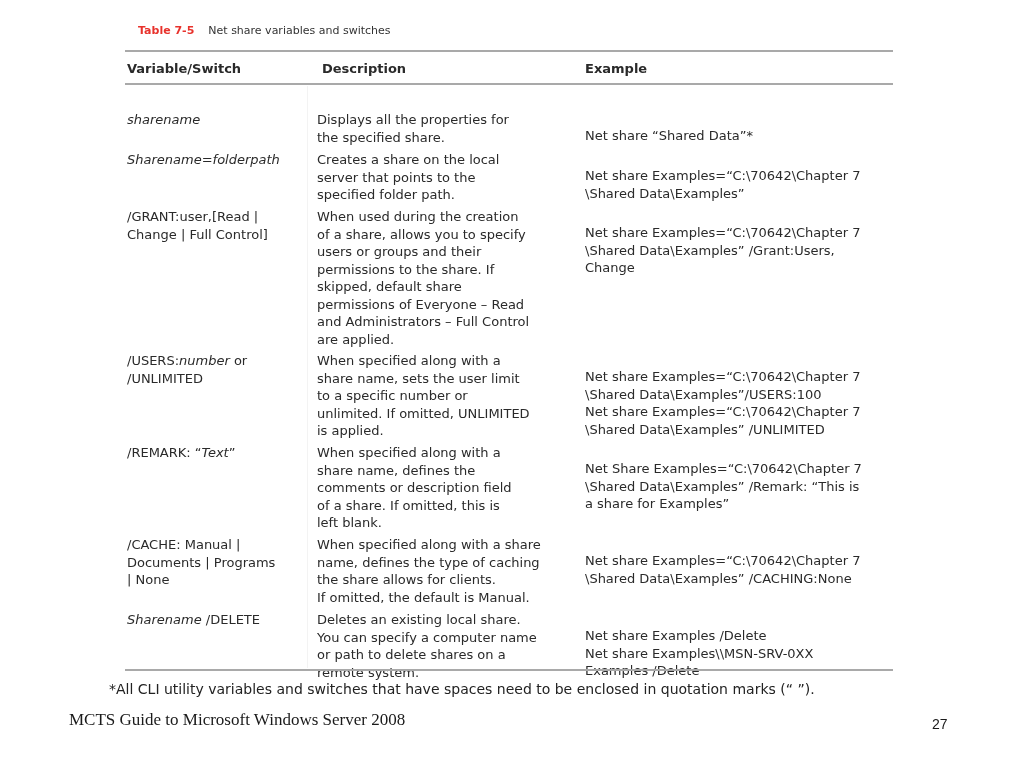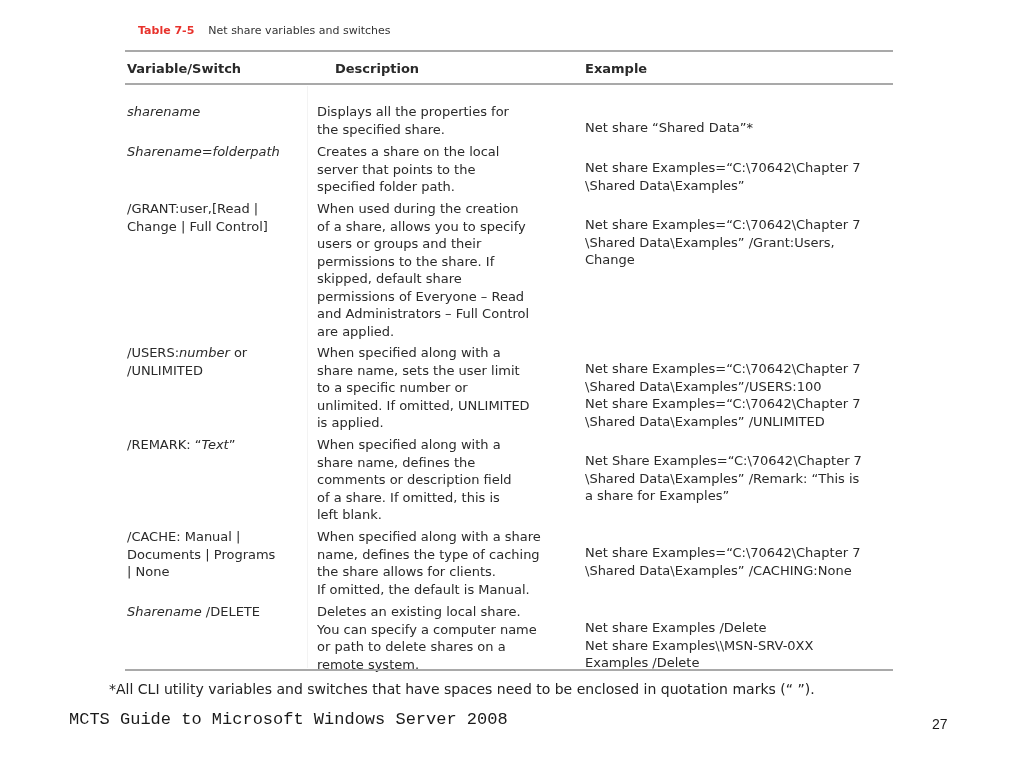--- a/index.html
+++ b/index.html
@@ -11,30 +11,30 @@
     position: absolute; left: 138px; top: 24px; font-size: 11px; color: #333;
   }
   .table-caption .num { color: #e8322c; font-weight: bold; margin-right: 14px; }
   .rule { position: absolute; left: 125px; width: 768px; height: 2px; background: #a9a9a9; }
   .rule.top { top: 50px; }
   .rule.head { top: 83px; }
   .rule.bottom { top: 669px; }
   .col-divider { position: absolute; left: 307px; top: 86px; width: 1px; height: 582px; background: #f3f3f3; }
   .thead { position: absolute; left: 125px; top: 61px; width: 768px; font-size: 13px; font-weight: bold; color: #2a2a2a; }
   .thead span { position: absolute; top: 0; white-space: nowrap; }
-  .c1 { left: 2px; } .c2 { left: 210px; } .c3 { left: 460px; }
+  .c1 { left: 2px; } .c2 { left: 197px; } .c3 { left: 460px; }
   .tbody { position: absolute; left: 125px; top: 95px; width: 768px; }
   .row { position: absolute; left: 0; width: 768px; font-size: 13px; line-height: 17.5px; }
-  .row .cell { position: absolute; top: 8px; white-space: pre; }
+  .row .cell { position: absolute; top: 16px; white-space: pre; }
   .row .v { left: 2px; }
   .row .d { left: 192px; }
   .row .e { left: 460px; margin-top: 16px; }
   .it { font-style: italic; }
   .footnote { position: absolute; left: 109px; top: 681px; font-size: 14px; color: #222; }
-  .footer-title { position: absolute; left: 69px; top: 708px; font-family: Liberation Mono, monospace; font-size: 17px; line-height: 24px; color: #1a1a1a; }
+  .footer-title { position: absolute; left: 69px; top: 708px; font-family: Liberation Serif, serif; font-size: 17px; line-height: 24px; color: #1a1a1a; }
   .page-num { position: absolute; left: 932px; top: 716px; font-family: "Liberation Sans", sans-serif; font-size: 14px; color: #1a1a1a; }
 </style>
 </head>
 <body>
 
 <div class="table-caption">
   <span class="num" style="color: rgb(232, 50, 44);">Table 7-5</span><span>Net share variables and switches</span>
 </div>
 
 <div class="rule top"></div>

